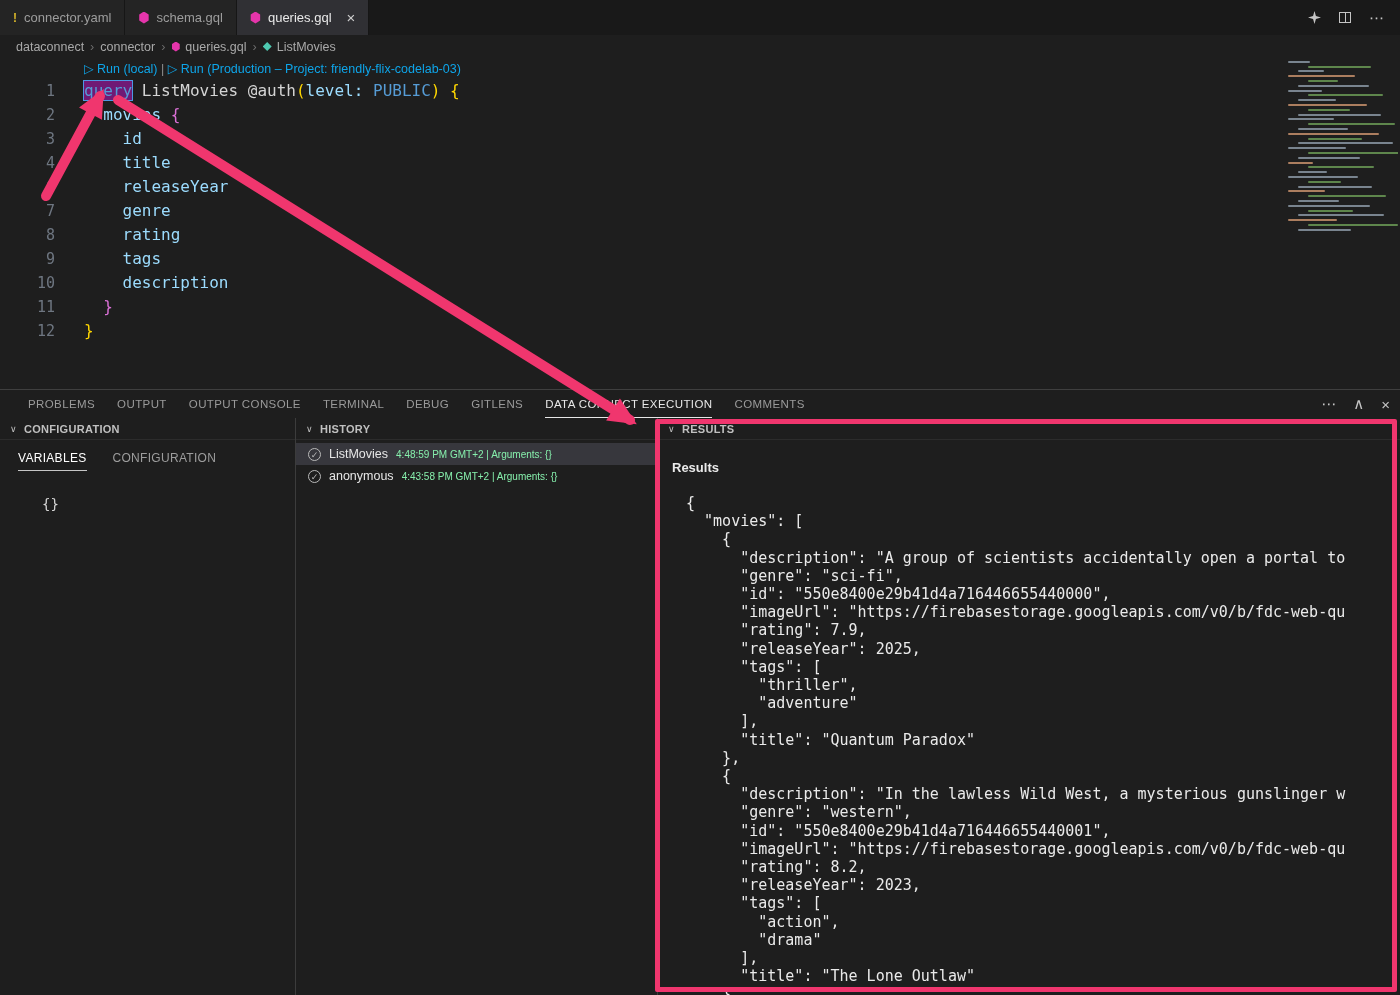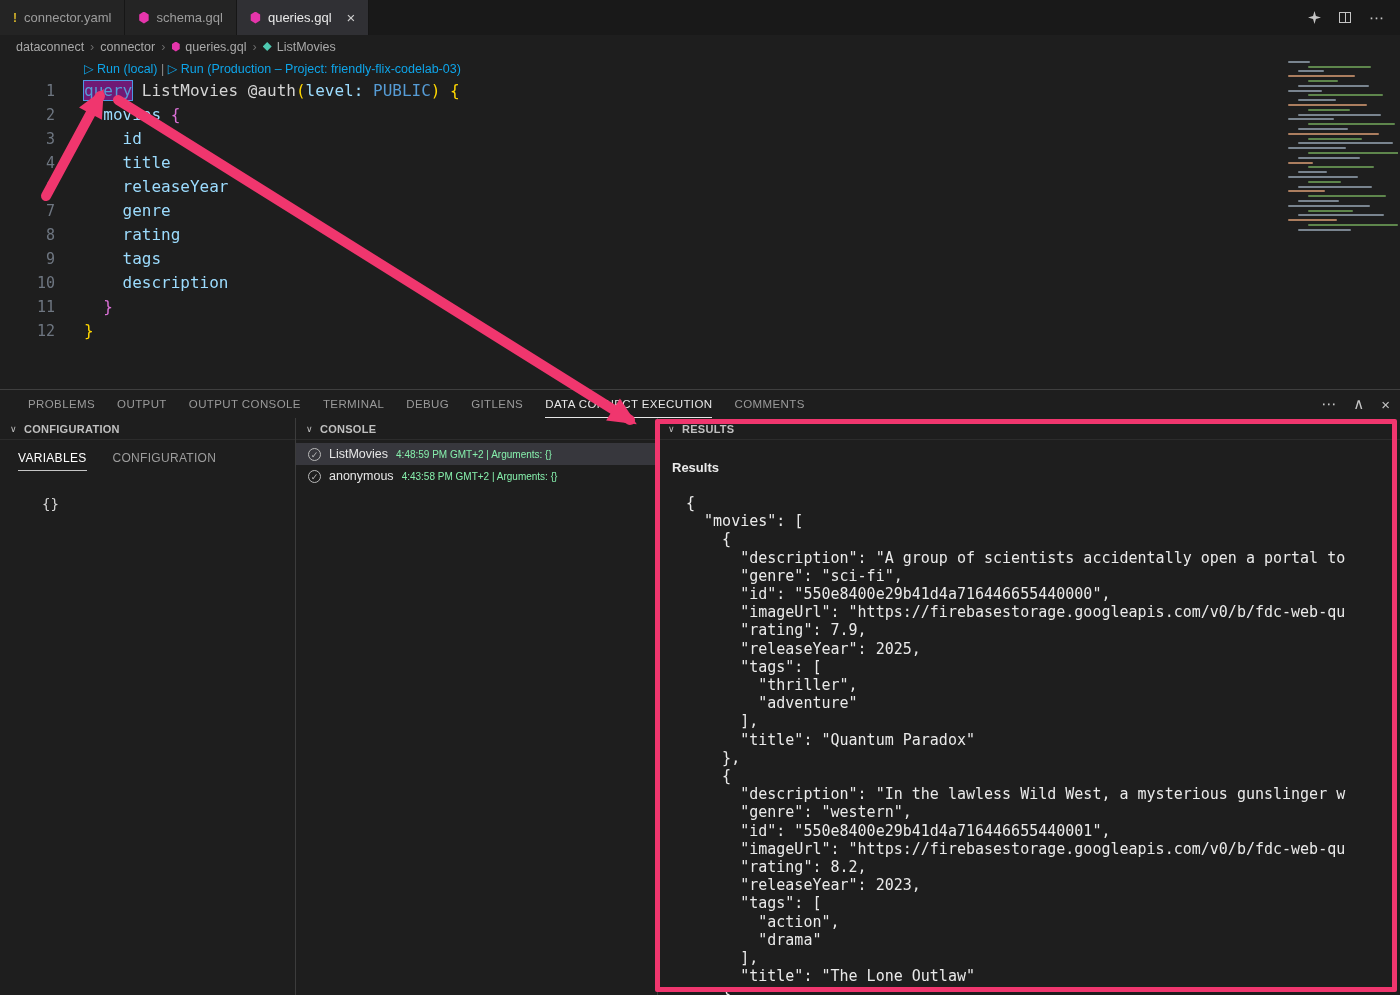--- a/index.html
+++ b/index.html
@@ -250,21 +250,21 @@
         <div class="cfgtabs">
             <span class="cfgtab active">VARIABLES</span>
             <span class="cfgtab">CONFIGURATION</span>
           </div>
         <div class="varvalue">{}</div>
       </div>
 
       <div class="col col-history">
         <div class="sechead">
           <span class="chev">∨</span>
-          <span>CONSOLE</span>
+          <span>HISTORY</span>
         </div>
         <div style="margin-top:3px">
             <div class="hrow selected">
               <span class="hcheck">✓</span>
               <span class="hname">ListMovies</span>
               <span class="hmeta">4:48:59 PM GMT+2 | Arguments: {}</span>
             </div>
             <div class="hrow">
               <span class="hcheck">✓</span>
               <span class="hname">anonymous</span>

